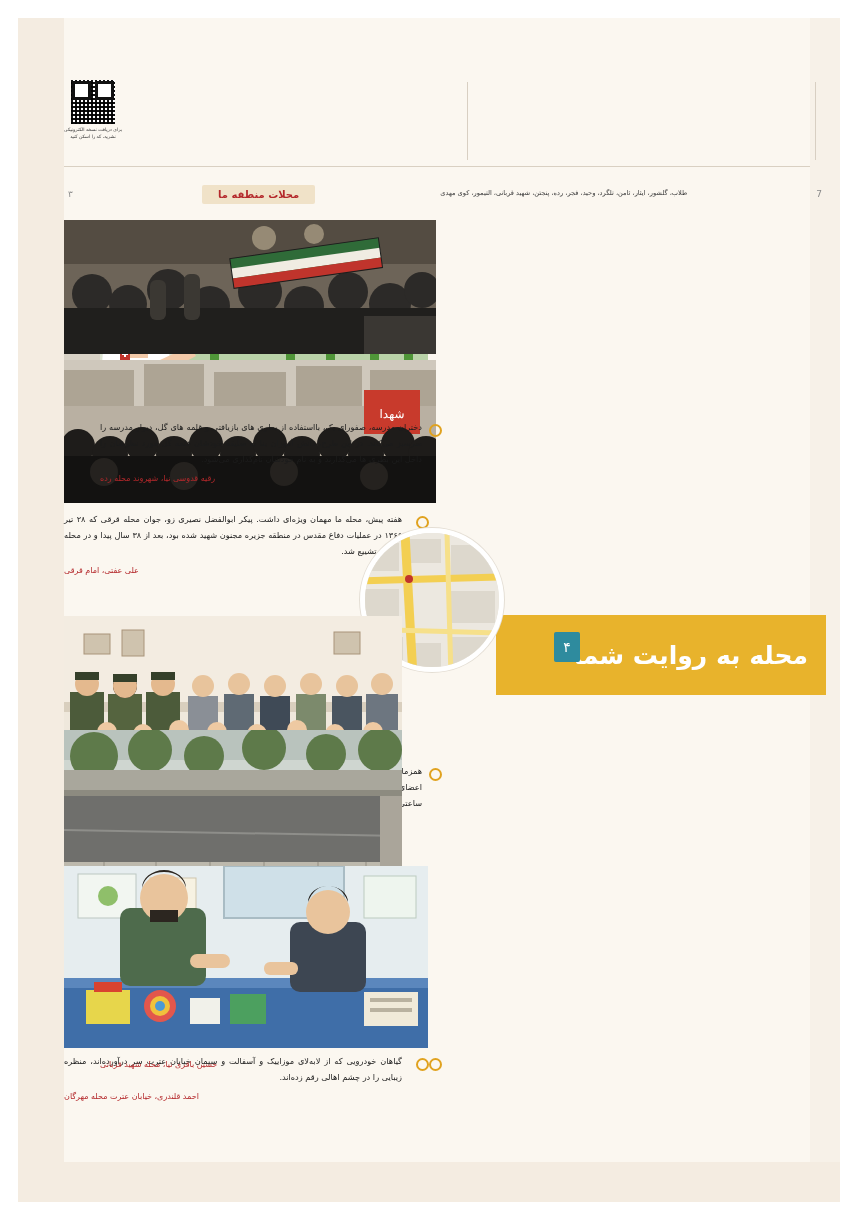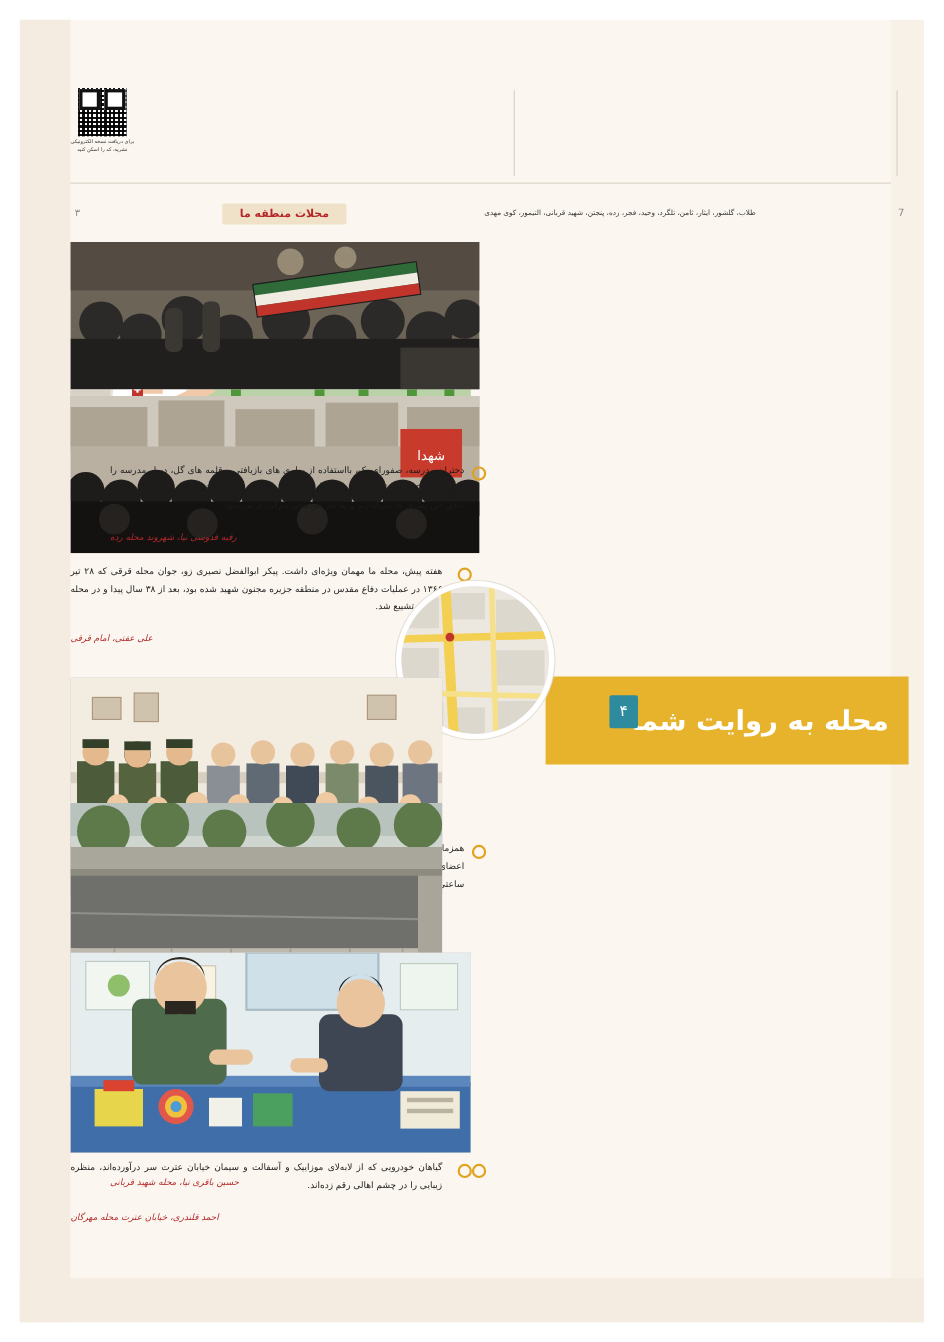--- a/index.html
+++ b/index.html
@@ -187,25 +187,24 @@
   }
   .story p {
     margin: 0;
     font-size: 8.2px;
     line-height: 1.95;
     color: #1c1c1c;
     text-align: justify;
   }
   .story .byline {
     display: block;
-    margin-top: 16px;
+    margin-top: 6px;
     font-size: 8px;
     color: #b4282b;
     text-align: left;
-    font-style: italic;
   }
   .bullet {
     position: absolute;
     width: 13px;
     height: 13px;
     border: 2.2px solid #e0a21f;
     border-radius: 50%;
     box-sizing: border-box;
   }
 

